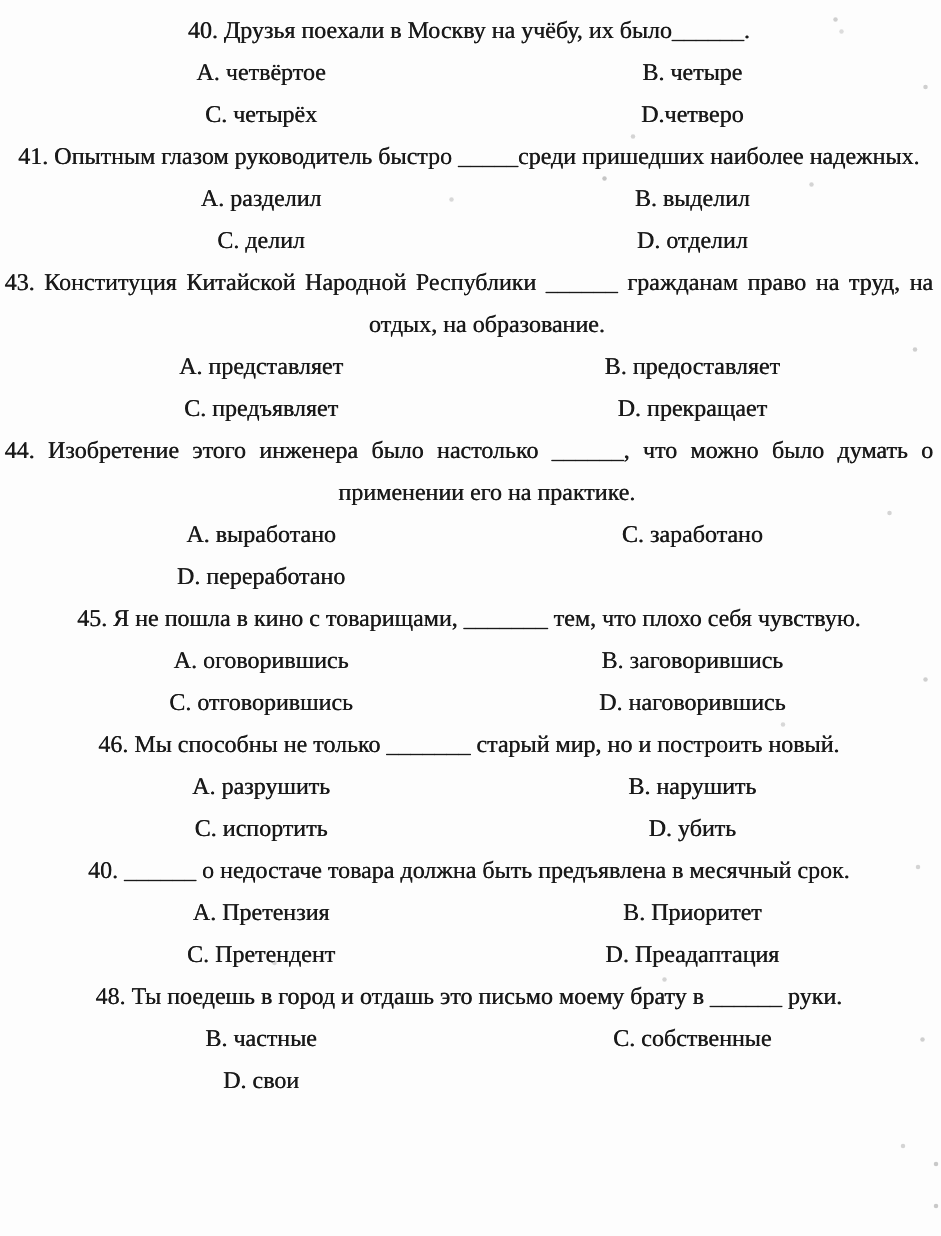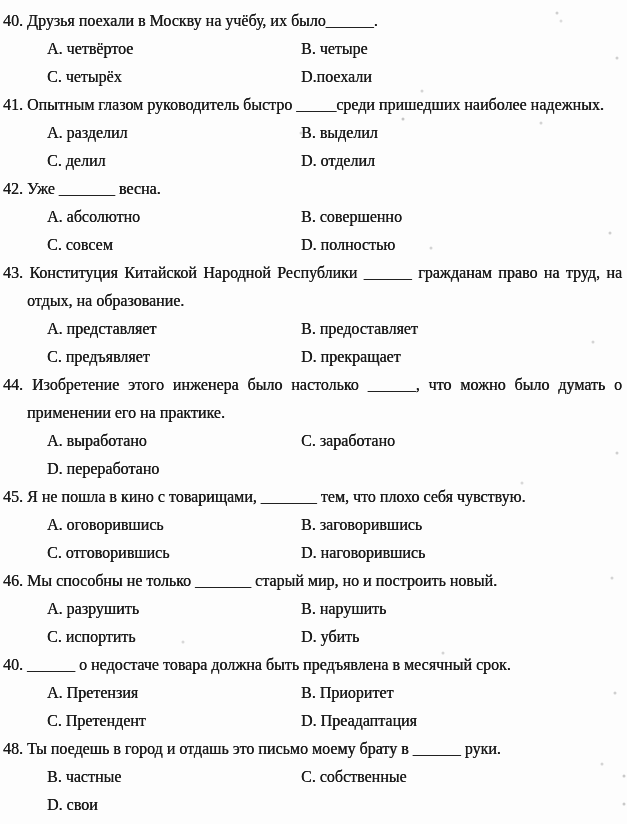--- a/index.html
+++ b/index.html
@@ -13,20 +13,21 @@
     font-family: "Liberation Serif", "DejaVu Serif", serif;
     font-size: 16px;
     padding: 7px 5px 0 3px;
     position: relative;
     text-shadow: 0.3px 0 0 currentColor; 
   }
   .line {
     height: 28px;
     line-height: 28px;
     white-space: nowrap;
+    text-align: center;
   }
   .q-first {
     padding-left: 24px;
     text-indent: -24px;
   }
   .q-first.just {
     white-space: normal;
     text-align: justify;
     text-align-last: justify;
   }
@@ -71,43 +72,34 @@
 
 <div class="noise"></div>
 
 <main id="questions">
   <section class="question">
     <div class="line q-first"><span class="q-num">40.</span> <span class="q-text">Друзья поехали в Москву на учёбу, их было______.</span></div>
     <div class="options">
         <div class="line option">A. четвёртое</div>
         <div class="line option">B. четыре</div>
         <div class="line option">C. четырёх</div>
-        <div class="line option">D.поехали</div>
+        <div class="line option">D.четверо</div>
       </div>
   </section>
 
   <section class="question">
     <div class="line q-first"><span class="q-num">41.</span> <span class="q-text">Опытным глазом руководитель быстро _____среди пришедших наиболее надежных.</span></div>
     <div class="options">
         <div class="line option">A. разделил</div>
         <div class="line option">B. выделил</div>
         <div class="line option">C. делил</div>
         <div class="line option">D. отделил</div>
       </div>
   </section>
 
-  <section class="question">
-    <div class="line q-first"><span class="q-num">42.</span> <span class="q-text">Уже _______ весна.</span></div>
-    <div class="options">
-        <div class="line option">A. абсолютно</div>
-        <div class="line option">B. совершенно</div>
-        <div class="line option">C. совсем</div>
-        <div class="line option">D. полностью</div>
-      </div>
-  </section>
 
   <section class="question">
     <div class="line q-first just"><span class="q-num">43.</span> <span class="q-text">Конституция Китайской Народной Республики ______ гражданам право на труд, на</span></div>
       <div class="line cont">отдых, на образование.</div>
     <div class="options">
         <div class="line option">A. представляет</div>
         <div class="line option">B. предоставляет</div>
         <div class="line option">C. предъявляет</div>
         <div class="line option">D. прекращает</div>
       </div>

